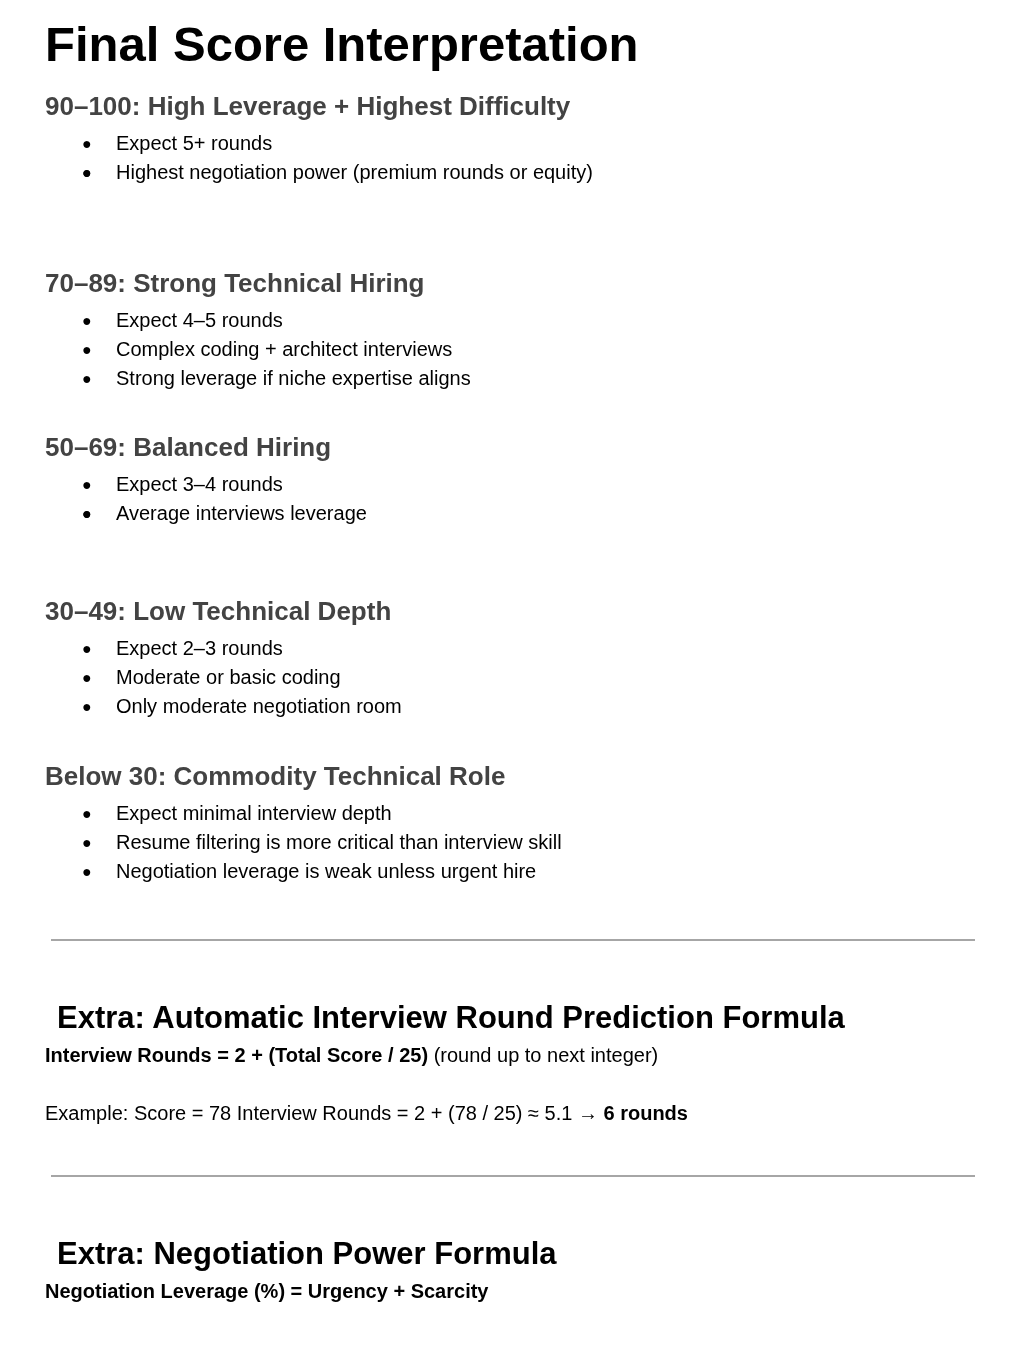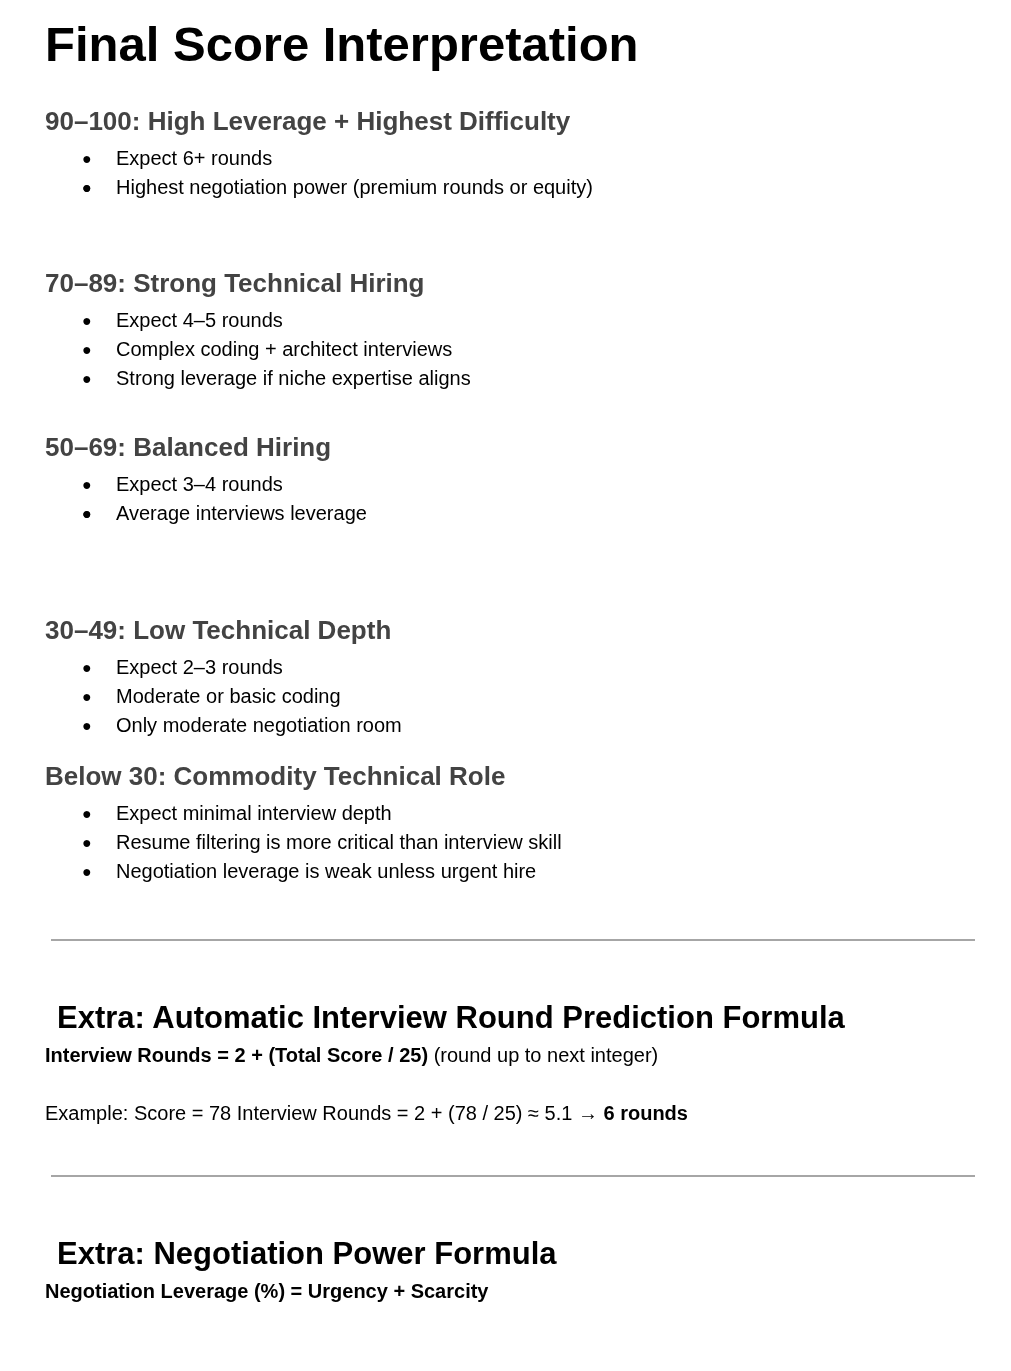--- a/index.html
+++ b/index.html
@@ -96,24 +96,24 @@
       color: #000000;
     }
     p.formula b { font-weight: bold; }
   </style>
 </head>
 <body>
 
 <div class="doc">
   <h1 class="title">Final Score Interpretation</h1>
 
-  <div class="section" style="top:106px;">
+  <div class="section" style="top:91px;">
     <h3>90–100: High Leverage + Highest Difficulty</h3>
     <ul>
-      <li><span class="bullet">●</span><span>Expect 6+ rounds</span></li>
+      <li><span class="bullet">●</span><span>Expect 5+ rounds</span></li>
       <li><span class="bullet">●</span></li>
       <li><span class="bullet">●</span><span>Highest negotiation power (premium rounds or equity)</span></li>
     </ul>
   </div>
 
   <div class="section" style="top:268px;">
     <h3>70–89: Strong Technical Hiring</h3>
     <ul>
       <li><span class="bullet">●</span><span>Expect 4–5 rounds</span></li>
       <li><span class="bullet">●</span><span>Complex coding + architect interviews</span></li>
@@ -123,21 +123,21 @@
 
   <div class="section" style="top:432px;">
     <h3>50–69: Balanced Hiring</h3>
     <ul>
       <li><span class="bullet">●</span><span>Expect 3–4 rounds</span></li>
       <li><span class="bullet">●</span></li>
       <li><span class="bullet">●</span><span>Average interviews leverage</span></li>
     </ul>
   </div>
 
-  <div class="section" style="top:596px;margin-top:19px;">
+  <div class="section" style="top:596px;">
     <h3>30–49: Low Technical Depth</h3>
     <ul>
       <li><span class="bullet">●</span><span>Expect 2–3 rounds</span></li>
       <li><span class="bullet">●</span><span>Moderate or basic coding</span></li>
       <li><span class="bullet">●</span><span>Only moderate negotiation room</span></li>
     </ul>
   </div>
 
   <div class="section" style="top:761px;">
     <h3>Below 30: Commodity Technical Role</h3>

